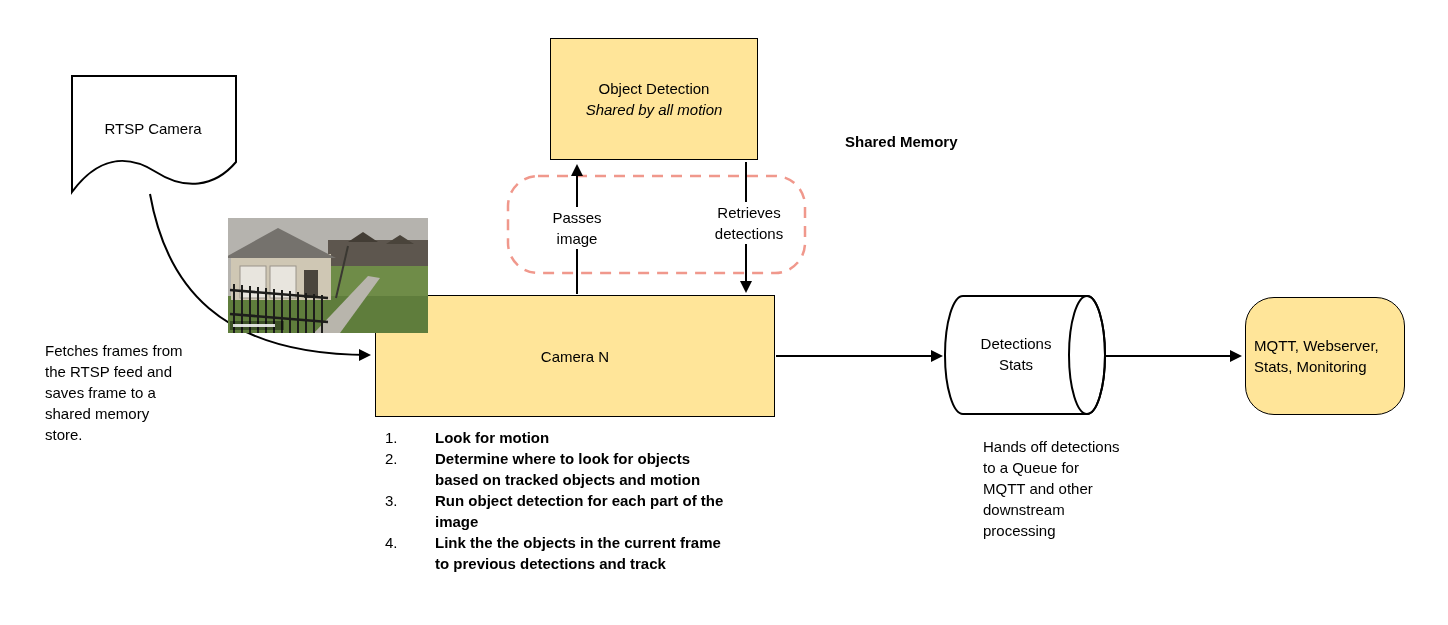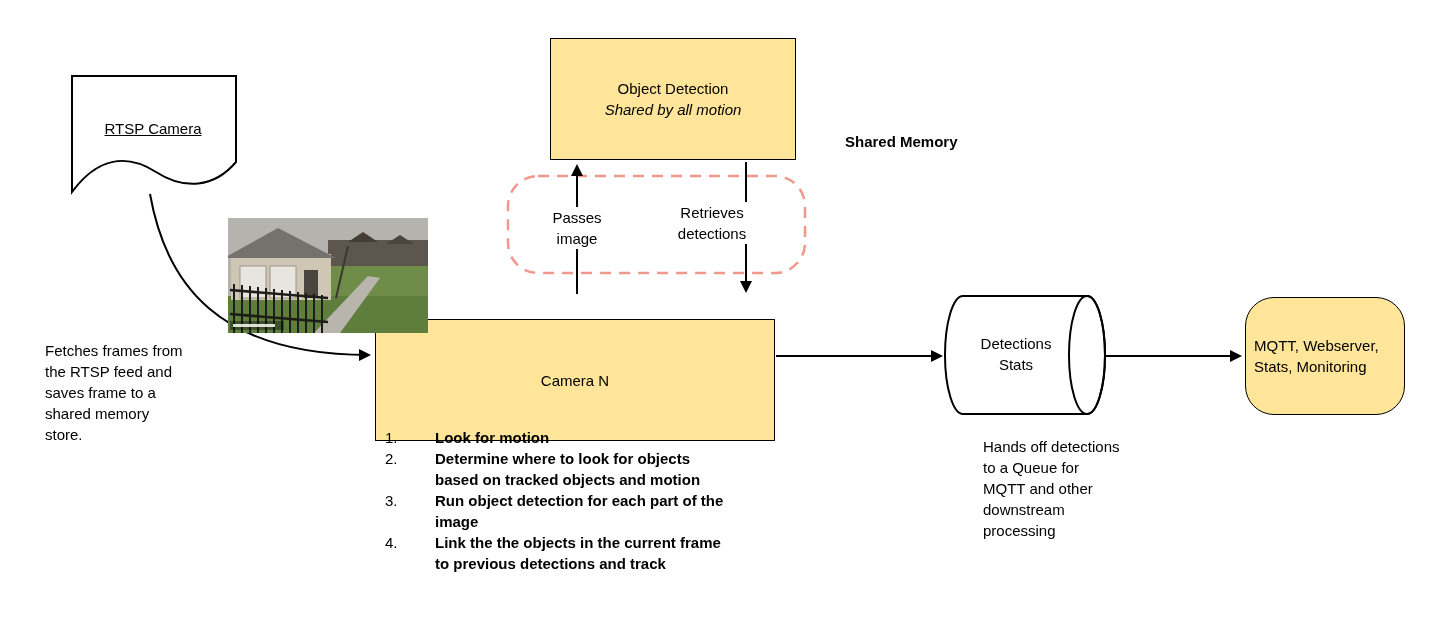--- a/index.html
+++ b/index.html
@@ -85,38 +85,38 @@
     <path class="arrow" d="M776,356 L941,356" marker-end="url(#ah)"></path>
 
     <path class="arrow" d="M1106,356 L1240,356" marker-end="url(#ah)"></path>
 
     <g>
       <path class="shape" d="M963,296 A18,59 0 0 0 963,414 L1087,414 A18,59 0 0 0 1087,296 L963,296 Z"></path>
       <ellipse class="shape-line" cx="1087" cy="355" rx="18" ry="59"></ellipse>
     </g>
   </svg>
 
-  <div class="note center" style="left:78px; top:118px; width:150px;text-decoration:underline;">RTSP Camera</div>
+  <div class="note center" style="left:78px; top:118px; width:150px;">RTSP Camera</div>
 
-  <div class="node" style="left:550px; top:38px; width:246px; height:122px; flex-direction:column;">
+  <div class="node" style="left:550px; top:38px; width:208px; height:122px; flex-direction:column;">
     <div>Object Detection</div>
     <div class="italic">Shared by all motion</div>
   </div>
 
-  <div class="node" style="left:375px; top:295px; width:400px; height:122px;margin-top:24px;">
+  <div class="node" style="left:375px; top:295px; width:400px; height:122px;">
     <span>Camera N</span>
   </div>
 
   <div class="node" style="left:1245px; top:297px; width:160px; height:118px; justify-content:flex-start; text-align:left; padding:0 6px 0 8px;border-radius:29px;">
     <span class="prelines">MQTT, Webserver,
 Stats, Monitoring</span>
   </div>
 
   <div class="edge-label" style="left:537px; top:207px; width:80px;text-align:center;">Passes image</div>
-  <div class="edge-label" style="left:667px; top:202px; width:90px;">Retrieves detections</div>
+  <div class="edge-label" style="left:704px; top:202px; width:90px;">Retrieves detections</div>
 
   <div class="note" style="left:845px; top:131px; width:220px;">
     <div class="bold">Shared Memory</div>
   </div>
 
   <div class="note prelines" style="left:45px; top:340px; width:185px;">Fetches frames from
 the RTSP feed and
 saves frame to a
 shared memory
 store.</div>

